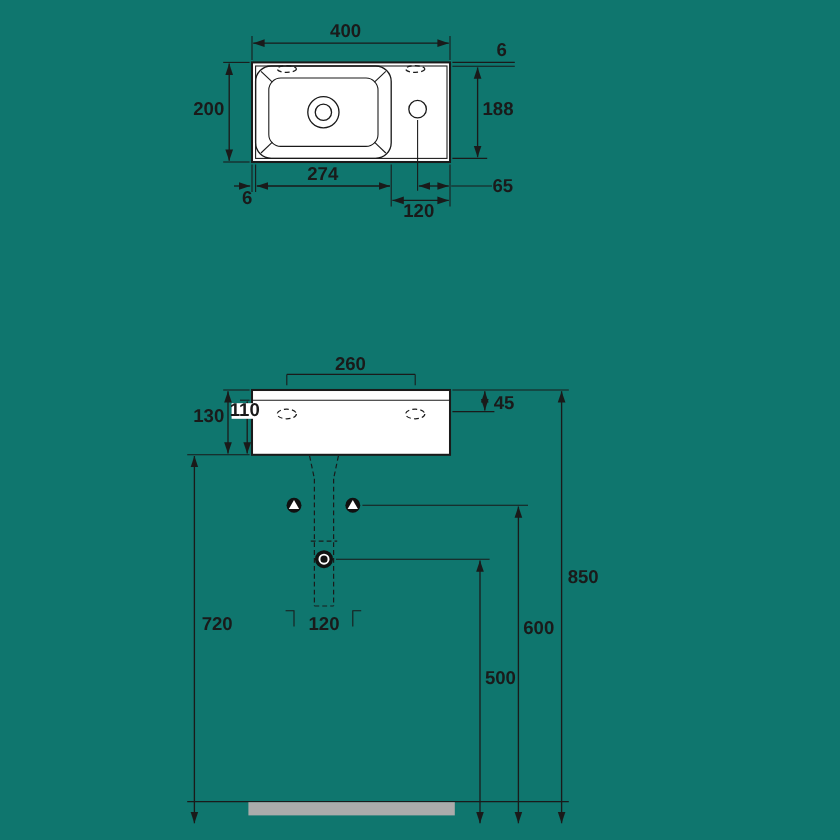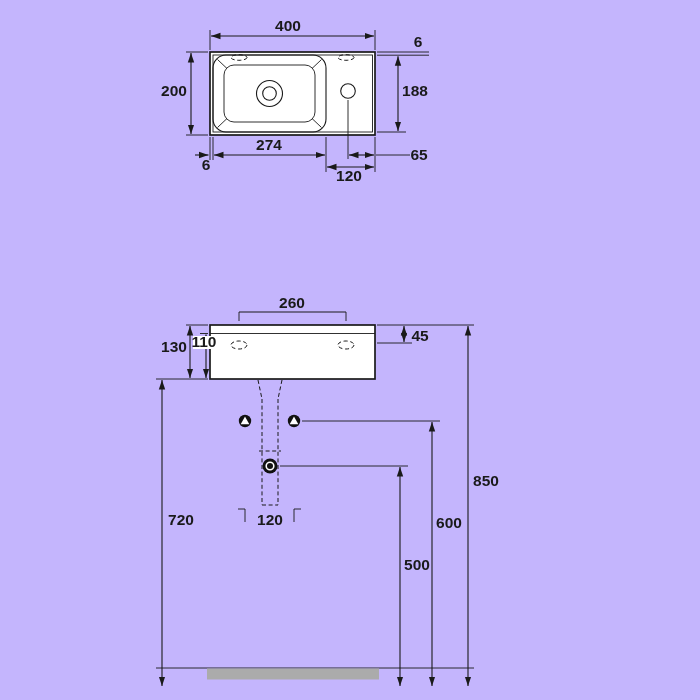--- a/index.html
+++ b/index.html
@@ -1,16 +1,16 @@
 <!DOCTYPE html>
 <html><head>
 <meta charset="utf-8">
 <style>
   html,body{margin:0;padding:0;background:#ffffff;}
-  .canvas{position:relative;width:700px;height:700px;background:#c4b5fd;overflow:hidden;}
+  .canvas{position:relative;width:700px;height:700px;background:#0f766e;overflow:hidden;}
   svg{display:block;}
   text{font-family:"Liberation Sans",sans-serif;font-weight:bold;font-size:15.5px;fill:#1a1a1a;text-anchor:middle;}
   .outline{fill:#ffffff;stroke:#1a1a1a;stroke-width:1.7;}
   .line1{stroke:#1a1a1a;stroke-width:1.1;fill:none;}
   .thin{stroke:#1a1a1a;stroke-width:0.9;fill:none;}
   .dim{stroke:#1a1a1a;stroke-width:1.1;fill:none;}
   .dash{stroke:#1a1a1a;stroke-width:1;fill:none;stroke-dasharray:4 2.6;}
   .fillDark{fill:#111111;stroke:none;}
 </style>
 </head>

